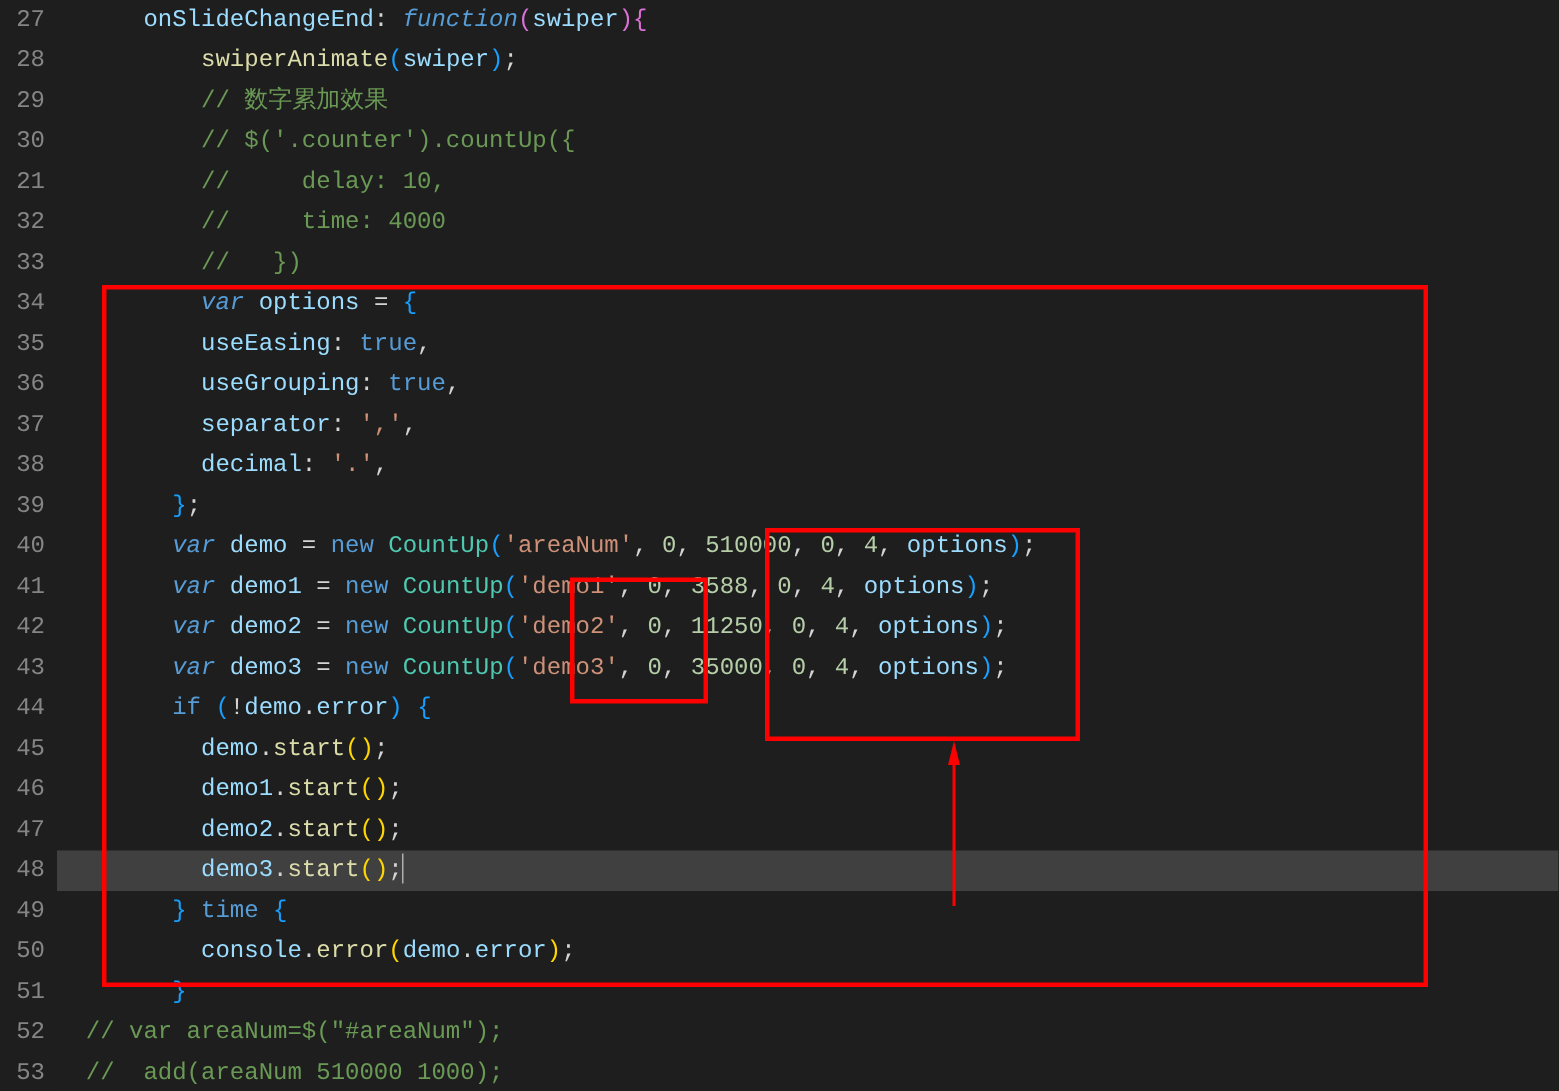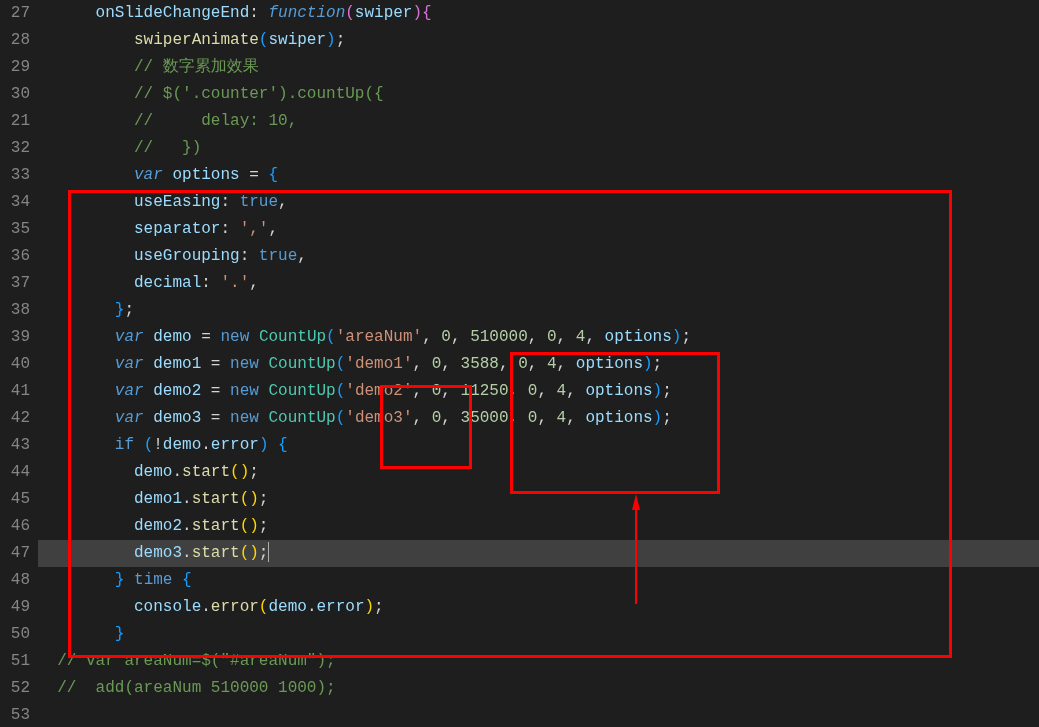--- a/index.html
+++ b/index.html
@@ -131,25 +131,26 @@
       <div class="ln">51</div>
       <div class="ln">52</div>
       <div class="ln">53</div>
     </div>
   <div class="code" id="code">
       <div class="line">      <span class="var">onSlideChangeEnd</span><span class="punc">: </span><span class="kw">function</span><span class="paren2">(</span><span class="var">swiper</span><span class="paren2">)</span><span class="paren2">{</span></div>
       <div class="line">          <span class="fn">swiperAnimate</span><span class="paren3">(</span><span class="var">swiper</span><span class="paren3">)</span><span class="punc">;</span></div>
       <div class="line">          <span class="com">// 数字累加效果</span></div>
       <div class="line">          <span class="com">// $('.counter').countUp({</span></div>
       <div class="line">          <span class="com">//     delay: 10,</span></div>
+      <div class="line">          <span class="com">//     time: 4000</span></div>
       <div class="line">          <span class="com">//   })</span></div>
       <div class="line">          <span class="kw">var</span><span class="punc"> </span><span class="var">options</span><span class="punc"> = </span><span class="paren3">{</span></div>
       <div class="line">          <span class="var">useEasing</span><span class="punc">: </span><span class="kw2">true</span><span class="punc">,</span></div>
+      <div class="line">          <span class="var">useGrouping</span><span class="punc">: </span><span class="kw2">true</span><span class="punc">,</span></div>
       <div class="line">          <span class="var">separator</span><span class="punc">: </span><span class="str">','</span><span class="punc">,</span></div>
-      <div class="line">          <span class="var">useGrouping</span><span class="punc">: </span><span class="kw2">true</span><span class="punc">,</span></div>
       <div class="line">          <span class="var">decimal</span><span class="punc">: </span><span class="str">'.'</span><span class="punc">,</span></div>
       <div class="line">        <span class="paren3">}</span><span class="punc">;</span></div>
       <div class="line">        <span class="kw">var</span><span class="punc"> </span><span class="var">demo</span><span class="punc"> = </span><span class="kw2">new</span><span class="punc"> </span><span class="cls">CountUp</span><span class="paren3">(</span><span class="str">'areaNum'</span><span class="punc">, </span><span class="num">0</span><span class="punc">, </span><span class="num">510000</span><span class="punc">, </span><span class="num">0</span><span class="punc">, </span><span class="num">4</span><span class="punc">, </span><span class="var">options</span><span class="paren3">)</span><span class="punc">;</span></div>
       <div class="line">        <span class="kw">var</span><span class="punc"> </span><span class="var">demo1</span><span class="punc"> = </span><span class="kw2">new</span><span class="punc"> </span><span class="cls">CountUp</span><span class="paren3">(</span><span class="str">'demo1'</span><span class="punc">, </span><span class="num">0</span><span class="punc">, </span><span class="num">3588</span><span class="punc">, </span><span class="num">0</span><span class="punc">, </span><span class="num">4</span><span class="punc">, </span><span class="var">options</span><span class="paren3">)</span><span class="punc">;</span></div>
       <div class="line">        <span class="kw">var</span><span class="punc"> </span><span class="var">demo2</span><span class="punc"> = </span><span class="kw2">new</span><span class="punc"> </span><span class="cls">CountUp</span><span class="paren3">(</span><span class="str">'demo2'</span><span class="punc">, </span><span class="num">0</span><span class="punc">, </span><span class="num">11250</span><span class="punc">, </span><span class="num">0</span><span class="punc">, </span><span class="num">4</span><span class="punc">, </span><span class="var">options</span><span class="paren3">)</span><span class="punc">;</span></div>
       <div class="line">        <span class="kw">var</span><span class="punc"> </span><span class="var">demo3</span><span class="punc"> = </span><span class="kw2">new</span><span class="punc"> </span><span class="cls">CountUp</span><span class="paren3">(</span><span class="str">'demo3'</span><span class="punc">, </span><span class="num">0</span><span class="punc">, </span><span class="num">35000</span><span class="punc">, </span><span class="num">0</span><span class="punc">, </span><span class="num">4</span><span class="punc">, </span><span class="var">options</span><span class="paren3">)</span><span class="punc">;</span></div>
       <div class="line">        <span class="kw2">if</span><span class="punc"> </span><span class="paren3">(</span><span class="punc">!</span><span class="var">demo</span><span class="punc">.</span><span class="var">error</span><span class="paren3">)</span><span class="punc"> </span><span class="paren3">{</span></div>
       <div class="line">          <span class="var">demo</span><span class="punc">.</span><span class="fn">start</span><span class="paren">()</span><span class="punc">;</span></div>
       <div class="line">          <span class="var">demo1</span><span class="punc">.</span><span class="fn">start</span><span class="paren">()</span><span class="punc">;</span></div>
       <div class="line">          <span class="var">demo2</span><span class="punc">.</span><span class="fn">start</span><span class="paren">()</span><span class="punc">;</span></div>

